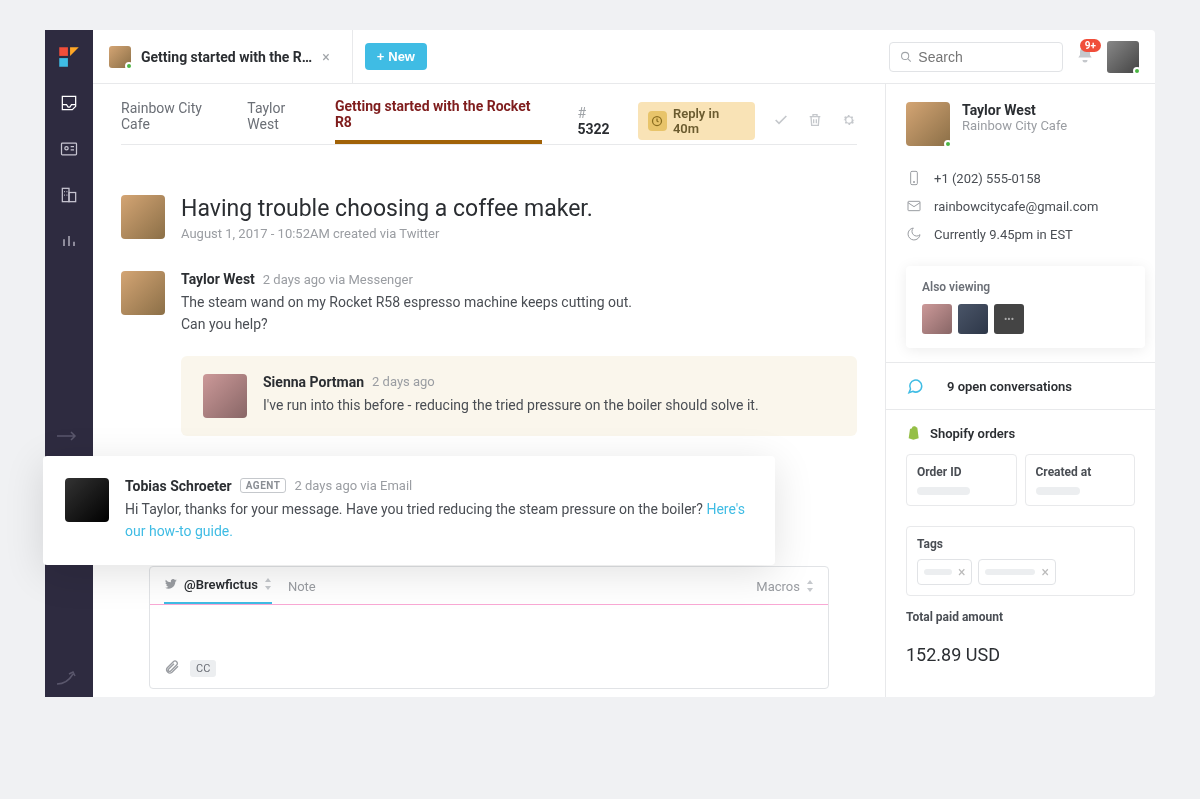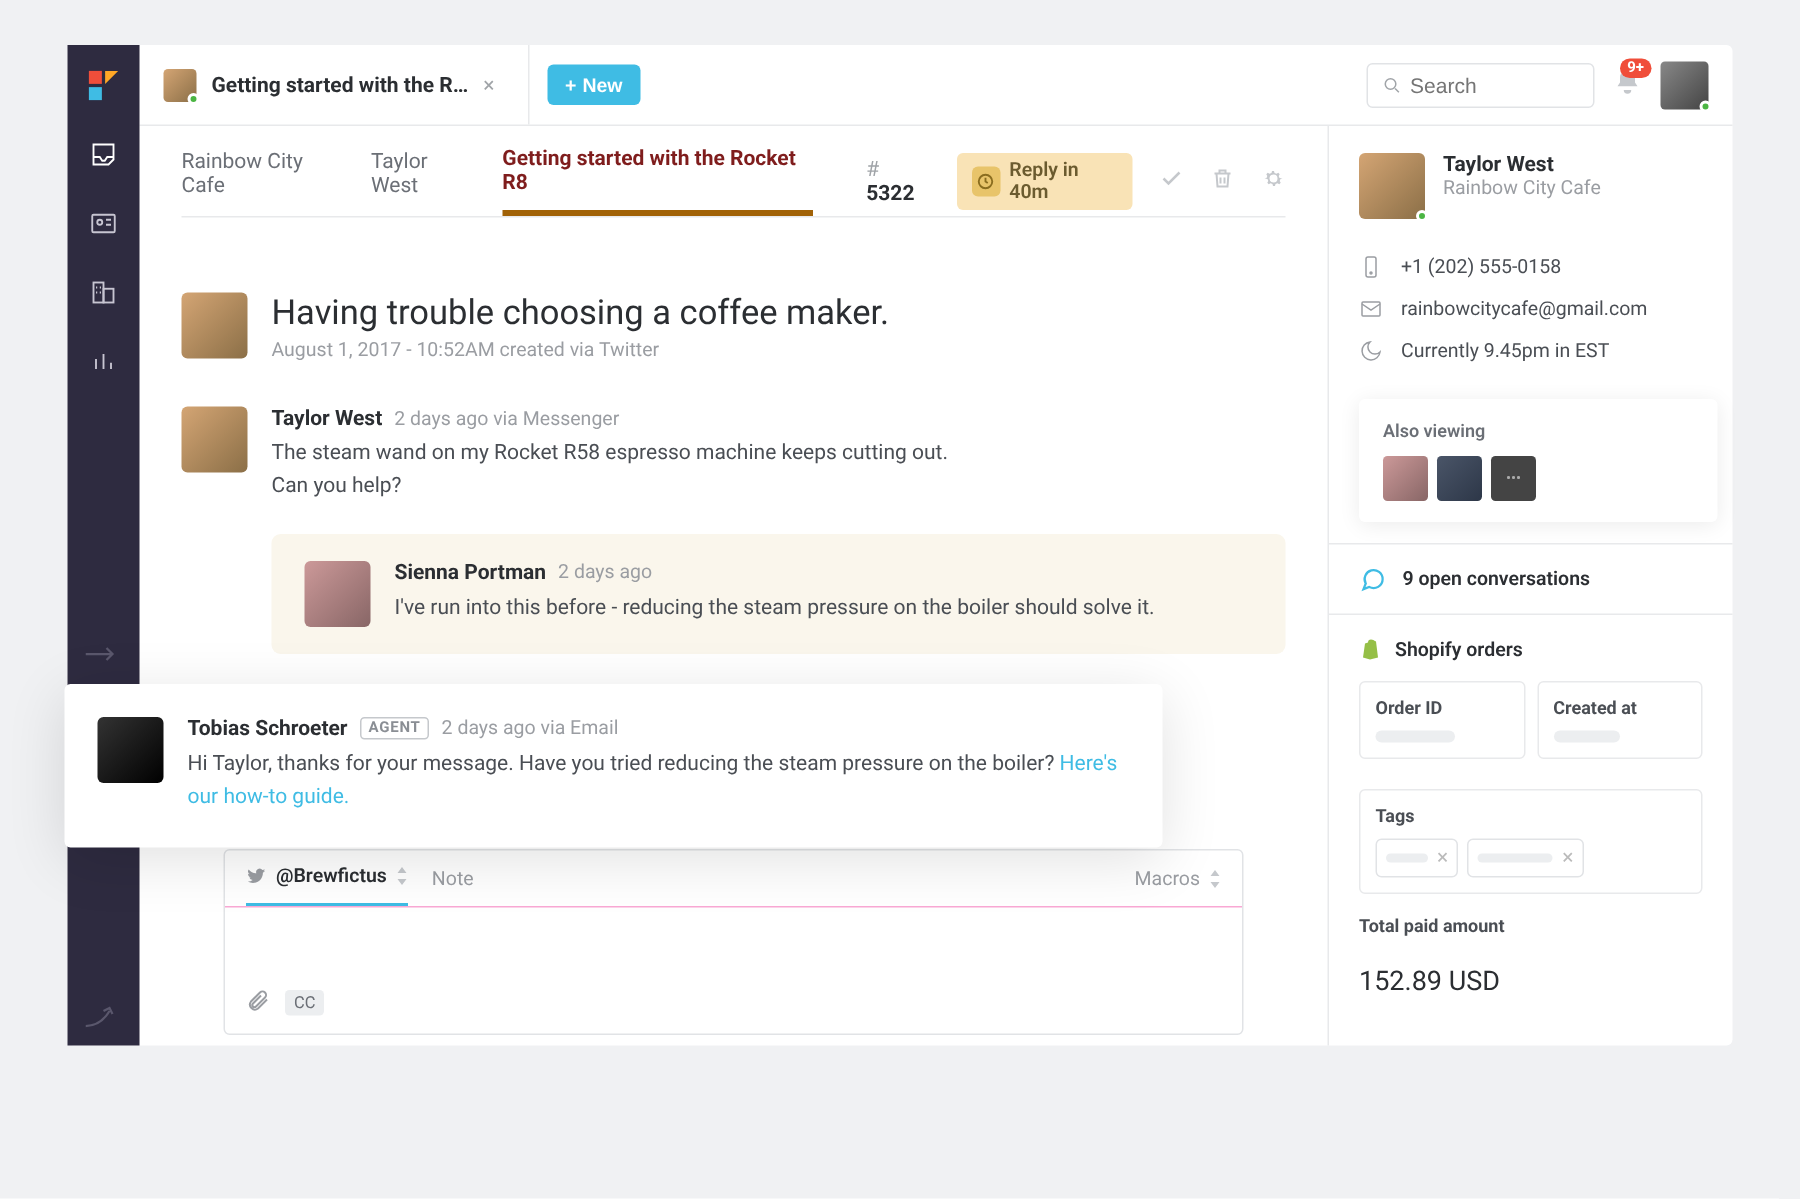--- a/index.html
+++ b/index.html
@@ -15,21 +15,21 @@
 
 .main { flex: 1; display: flex; flex-direction: column; }
 .topbar { display: flex; align-items: center; height: 54px; border-bottom: 1px solid #e8e9eb; padding: 0 16px; gap: 12px; }
 .tab-container { display: flex; align-items: center; gap: 10px; border-right: 1px solid #e8e9eb; padding-right: 22px; height: 100%; }
 .tab-avatar { width: 22px; height: 22px; border-radius: 3px; background: linear-gradient(135deg,#d4a574,#8b6f47); position: relative; }
 .status-dot { width: 8px; height: 8px; background: #4bb543; border: 2px solid #fff; border-radius: 50%; position: absolute; bottom: -2px; right: -2px; }
 .tab-title { font-weight: 700; color: #2b2e32; }
 .tab-close { color: #a0a4a8; cursor: pointer; }
 .new-btn { background: #3fbce4; color: #fff; border: none; padding: 6px 12px; border-radius: 4px; font-weight: 600; cursor: pointer; display: flex; align-items: center; gap: 4px; font-size: 13px; }
 .topbar-spacer { flex: 1; }
-.search-box { display: flex; align-items: center; background: #fff; border: 1px solid #e1e3e6; border-radius: 4px; padding: 6px 10px; width: 152px; gap: 6px; }
+.search-box { display: flex; align-items: center; background: #fff; border: 1px solid #e1e3e6; border-radius: 4px; padding: 6px 10px; width: 174px; gap: 6px; }
 .search-box input { border: none; outline: none; width: 100%; font-size: 14px; color: #6b6f76; }
 .bell-wrap { position: relative; cursor: pointer; }
 .badge { position: absolute; top: -6px; right: -6px; background: #f04e3a; color: #fff; font-size: 10px; font-weight: 700; padding: 1px 5px; border-radius: 8px; }
 .profile-avatar { width: 32px; height: 32px; border-radius: 3px; background: linear-gradient(135deg,#999,#555); position: relative; cursor: pointer; }
 
 
 .body { display: flex; flex: 1; }
 .conversation { flex: 1; padding: 0 0 0 0; }
 .right-panel { width: 270px; border-left: 1px solid #e8e9eb; padding: 18px 0 18px 0; }
 
@@ -83,21 +83,21 @@
 .rp-company { color: #9a9da2; font-size: 13px; }
 .rp-contact { padding: 4px 20px 14px; }
 .rp-row { display: flex; align-items: center; gap: 12px; color: #4a4e54; padding: 6px 0; font-size: 13px; }
 .rp-row svg { flex-shrink: 0; color: #9a9da2; }
 
 .also-viewing { margin: 4px 10px 14px 20px; background: #fff; border-radius: 4px; box-shadow: 0 2px 14px rgba(0,0,0,0.08); padding: 14px 16px; }
 .also-viewing-title { font-size: 12px; color: #6b6f76; font-weight: 600; margin-bottom: 10px; }
 .viewer-avatars { display: flex; gap: 6px; }
 .viewer-avatar { width: 30px; height: 30px; border-radius: 3px; }
 
-.rp-section { border-top: 1px solid #e8e9eb; padding: 14px 20px; display: flex; align-items: center; gap: 11px; cursor: pointer; }
+.rp-section { border-top: 1px solid #e8e9eb; padding: 14px 20px; display: flex; align-items: center; gap: 23px; cursor: pointer; }
 .rp-section-title { font-weight: 600; color: #2b2e32; font-size: 13px; }
 
 .shopify { border-top: 1px solid #e8e9eb; padding: 14px 20px; }
 .shopify-header { display: flex; align-items: center; gap: 8px; margin-bottom: 12px; }
 .shop-cell { border: 1px solid #e8e9eb; border-radius: 4px; padding: 10px; flex: 1; }
 .shop-cell-label { font-size: 12px; font-weight: 700; color: #4a4e54; margin-bottom: 8px; }
 .shop-placeholder { height: 8px; background: #eceef0; border-radius: 4px; }
 .shop-row { display: flex; gap: 8px; margin-bottom: 20px; }
 .shop-tag { display: inline-flex; align-items: center; border: 1px solid #e1e3e6; border-radius: 4px; padding: 4px 6px; gap: 6px; }
 .shop-tag-bar { width: 28px; height: 6px; background: #eceef0; border-radius: 3px; }
@@ -240,21 +240,21 @@
             </div>
           </div>
 
           <div class="note-box">
             <div class="msg-avatar avatar-img"></div>
             <div class="msg-body">
               <div class="msg-header">
                 <span class="msg-author">Sienna Portman</span>
                 <span class="msg-meta">2 days ago</span>
               </div>
-              <div class="msg-text">I've run into this before - reducing the steam pressure on the boiler should solve it.</div>
+              <div class="msg-text">I've run into this before - reducing the tried pressure on the boiler should solve it.</div>
             </div>
           </div>
 
           <div class="reply-card">
             <div class="msg-avatar avatar-img3"></div>
             <div class="msg-body">
               <div class="msg-header">
                 <span class="msg-author">Tobias Schroeter</span>
                 <span class="agent-badge">AGENT</span>
                 <span class="msg-meta">2 days ago via Email</span>

